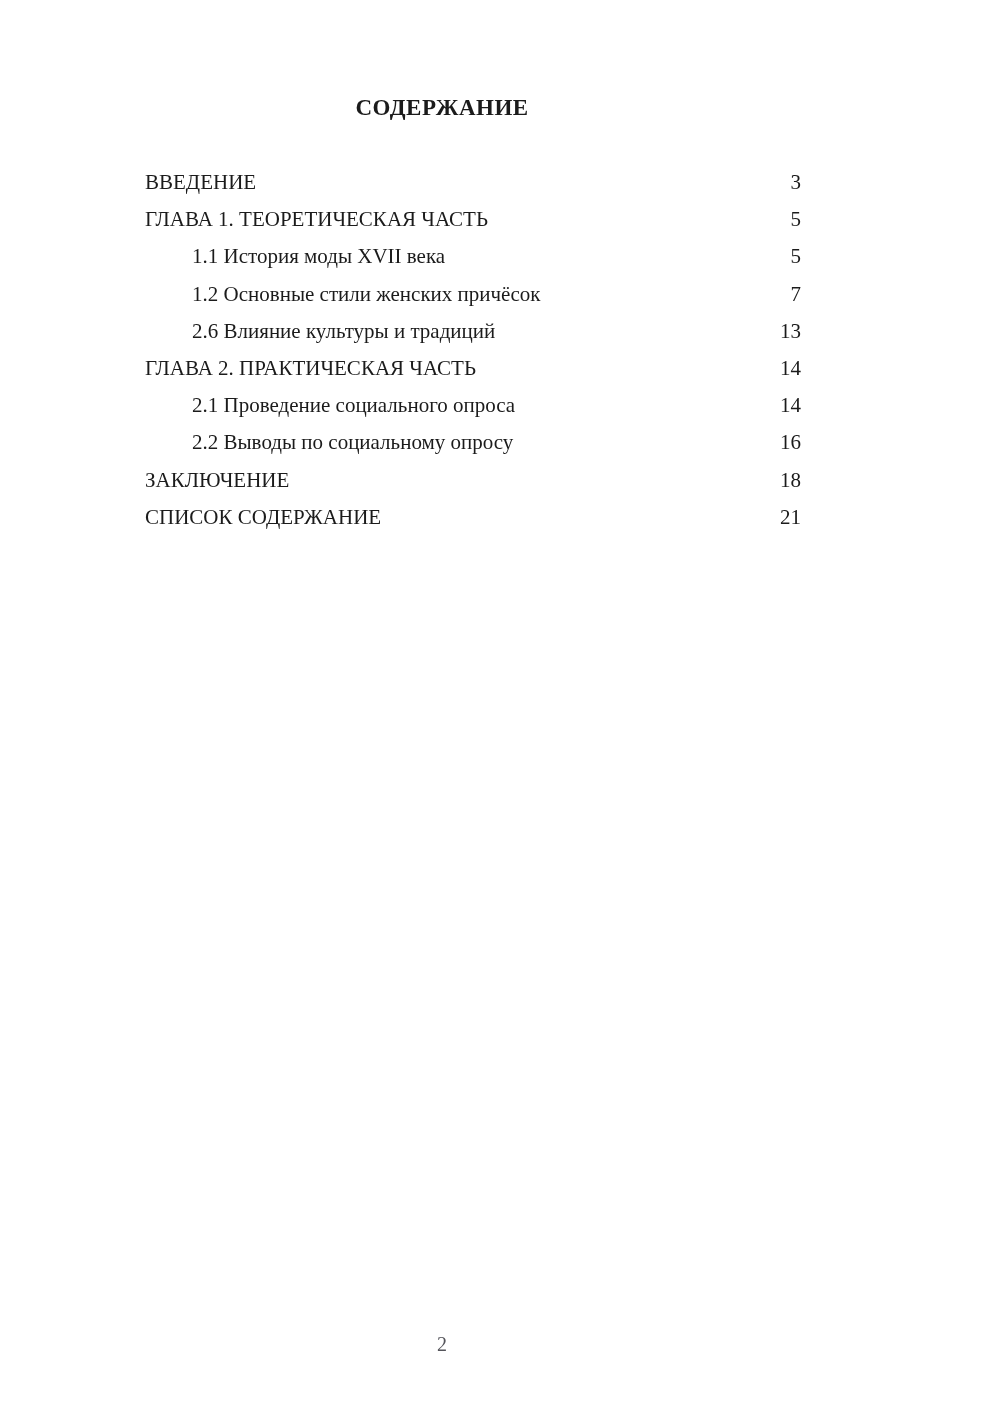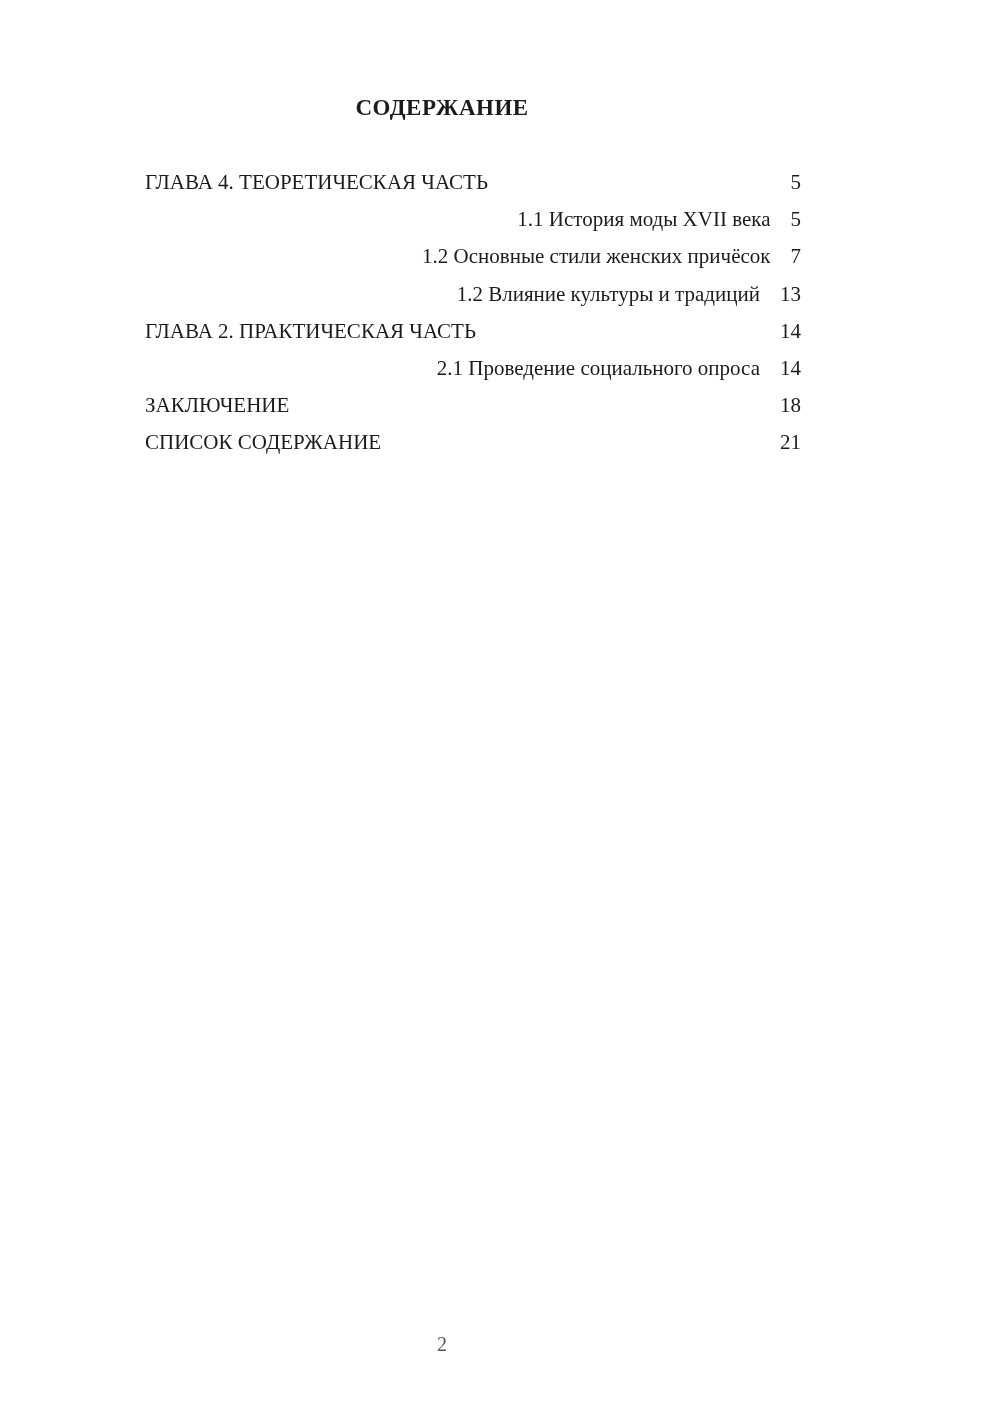--- a/index.html
+++ b/index.html
@@ -34,21 +34,20 @@
     display: flex;
     justify-content: space-between;
     align-items: center;
     height: 37.2px;
     font-size: 21px;
     line-height: 37.2px;
     white-space: nowrap;
   }
   .toc-row.level-1 .toc-label {
     padding-left: 47px;
-    text-align: right;
   }
   .toc-label {
     flex: 1 1 auto;
     overflow: hidden;
   }
   .toc-page {
     flex: 0 0 auto;
     text-align: right;
     padding-left: 20px;
   }
@@ -64,42 +63,50 @@
   }
 </style>
 </head>
 <body>
 
 <div class="page">
   <div class="doc-title">СОДЕРЖАНИЕ</div>
 
   <div class="toc-list">
       <div class="toc-row level-0">
-        <span class="toc-label">ГЛАВА 4. ТЕОРЕТИЧЕСКАЯ ЧАСТЬ</span>
+        <span class="toc-label">ВВЕДЕНИЕ</span>
+        <span class="toc-page">3</span>
+      </div>
+      <div class="toc-row level-0">
+        <span class="toc-label">ГЛАВА 1. ТЕОРЕТИЧЕСКАЯ ЧАСТЬ</span>
         <span class="toc-page">5</span>
       </div>
       <div class="toc-row level-1">
         <span class="toc-label">1.1 История моды XVII века</span>
         <span class="toc-page">5</span>
       </div>
       <div class="toc-row level-1">
         <span class="toc-label">1.2 Основные стили женских причёсок</span>
         <span class="toc-page">7</span>
       </div>
       <div class="toc-row level-1">
-        <span class="toc-label">1.2 Влияние культуры и традиций</span>
+        <span class="toc-label">2.6 Влияние культуры и традиций</span>
         <span class="toc-page">13</span>
       </div>
       <div class="toc-row level-0">
         <span class="toc-label">ГЛАВА 2. ПРАКТИЧЕСКАЯ ЧАСТЬ</span>
         <span class="toc-page">14</span>
       </div>
       <div class="toc-row level-1">
         <span class="toc-label">2.1 Проведение социального опроса</span>
         <span class="toc-page">14</span>
+      </div>
+      <div class="toc-row level-1">
+        <span class="toc-label">2.2 Выводы по социальному опросу</span>
+        <span class="toc-page">16</span>
       </div>
       <div class="toc-row level-0">
         <span class="toc-label">ЗАКЛЮЧЕНИЕ</span>
         <span class="toc-page">18</span>
       </div>
       <div class="toc-row level-0">
         <span class="toc-label">СПИСОК СОДЕРЖАНИЕ</span>
         <span class="toc-page">21</span>
       </div>
     </div>

